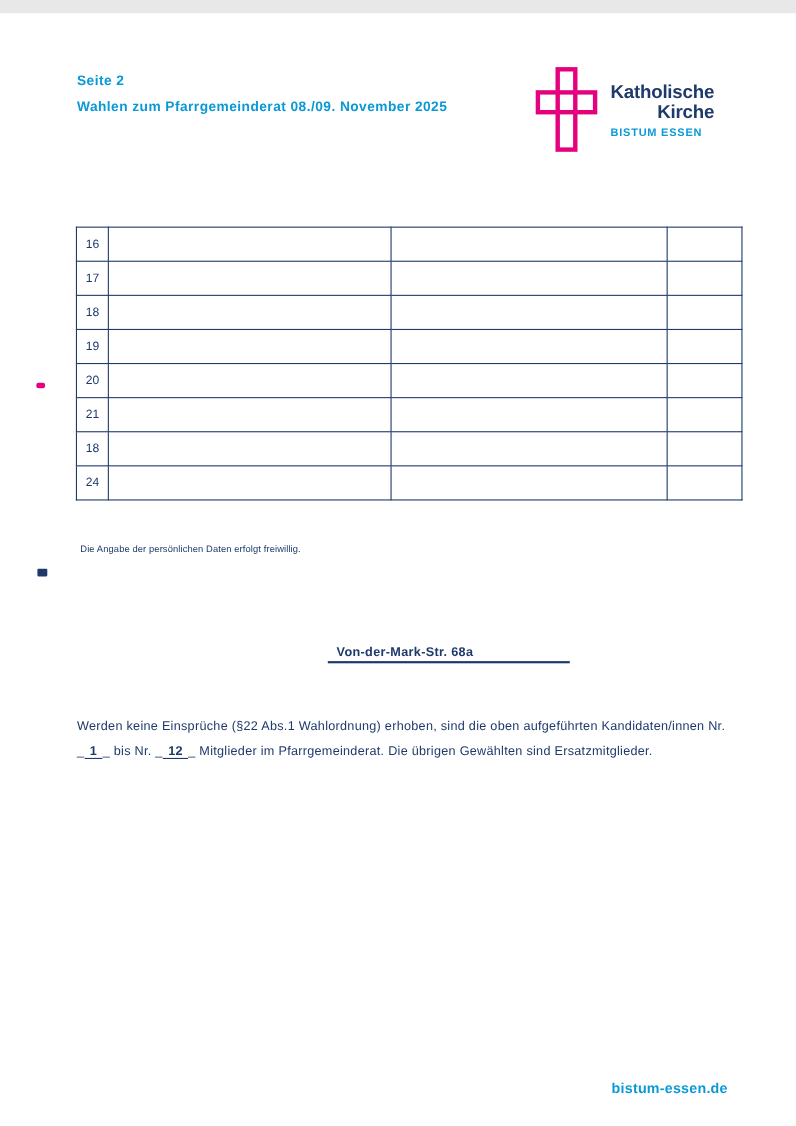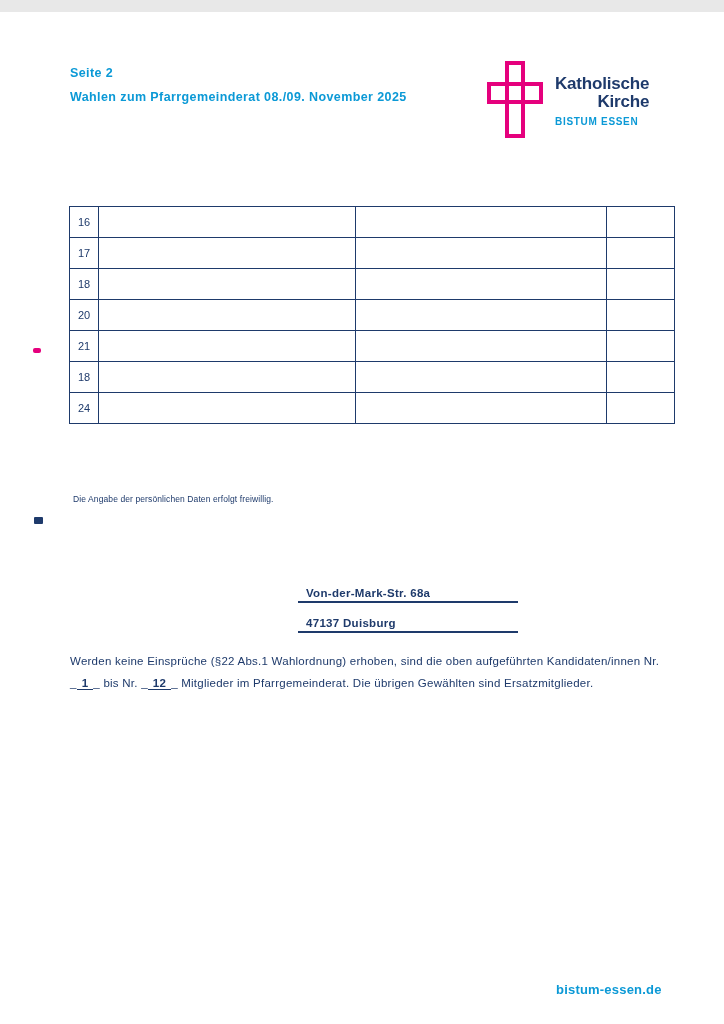--- a/index.html
+++ b/index.html
@@ -102,20 +102,26 @@
         <td class="c3"></td>
         <td class="c4"></td>
       </tr>
       <tr>
         <td class="num">18</td>
         <td class="c2"></td>
         <td class="c3"></td>
         <td class="c4"></td>
       </tr>
       <tr>
+        <td class="num">19</td>
+        <td class="c2"></td>
+        <td class="c3"></td>
+        <td class="c4"></td>
+      </tr>
+      <tr>
         <td class="num">20</td>
         <td class="c2"></td>
         <td class="c3"></td>
         <td class="c4"></td>
       </tr>
       <tr>
         <td class="num">21</td>
         <td class="c2"></td>
         <td class="c3"></td>
         <td class="c4"></td>
@@ -132,20 +138,19 @@
         <td class="c3"></td>
         <td class="c4"></td>
       </tr>
     </tbody>
   </table>
   <div class="table-caption">Die Angabe der persönlichen Daten erfolgt freiwillig.</div>
 
 
   <div class="address-block">
     <div class="address-field">Von-der-Mark-Str. 68a</div>
-    <div class="address-field">47137 Duisburg</div>
   </div>
 
   <div class="para para2"><span>Werden keine Einsprüche (§22 Abs.1 Wahlordnung) erhoben, sind die oben aufgeführten Kandidaten/innen Nr. _</span><span class="fill-number">1</span><span>_ bis Nr. _</span><span class="fill-number">12</span><span>_ Mitglieder im Pfarrgemeinderat. Die übrigen Gewählten sind Ersatzmitglieder.</span></div>
 
   <div class="footer-site">bistum-essen.de</div>
 
 </div>
 
 </body></html>

